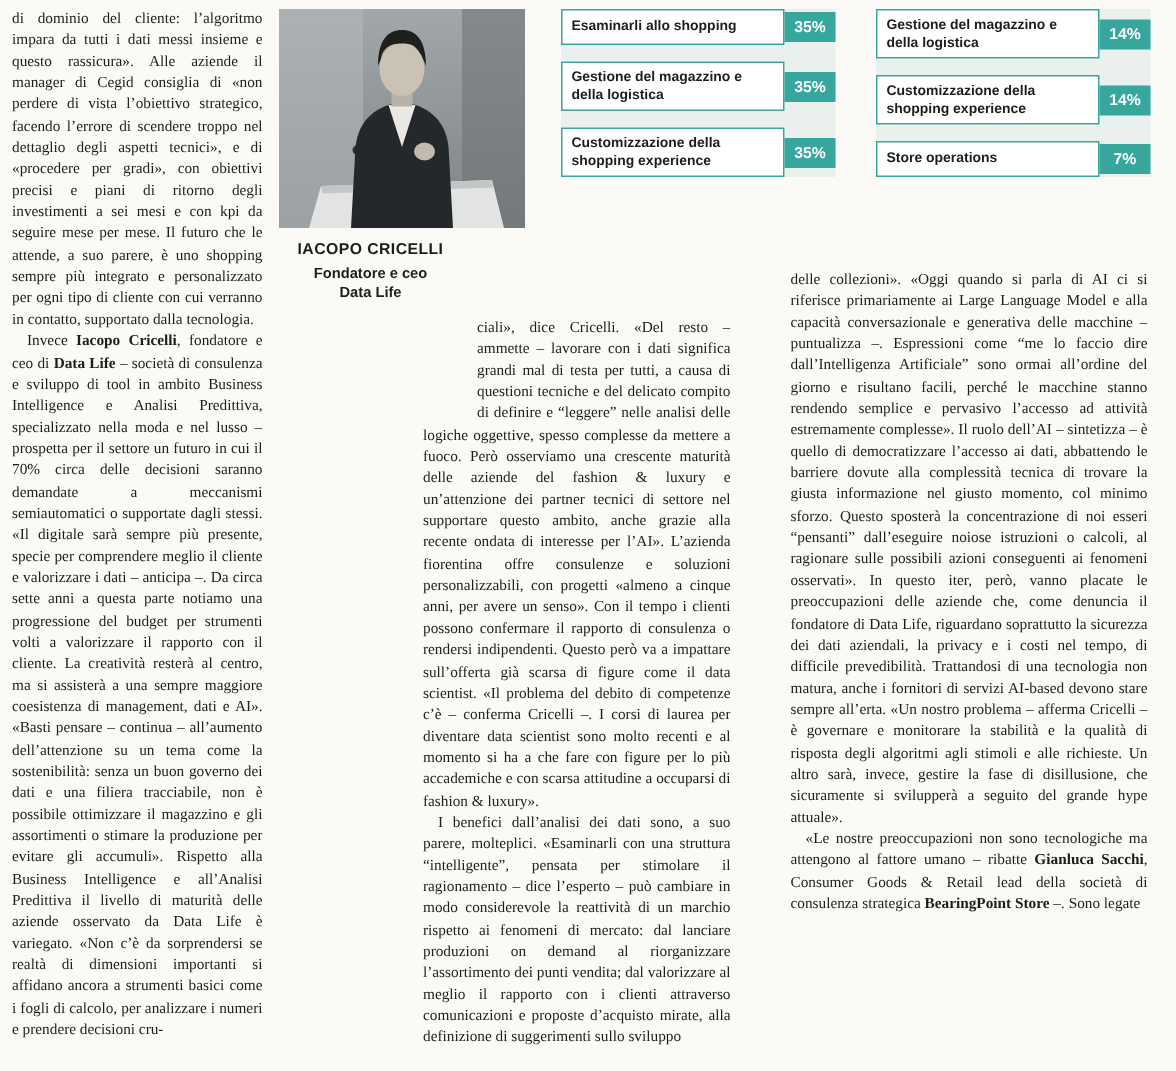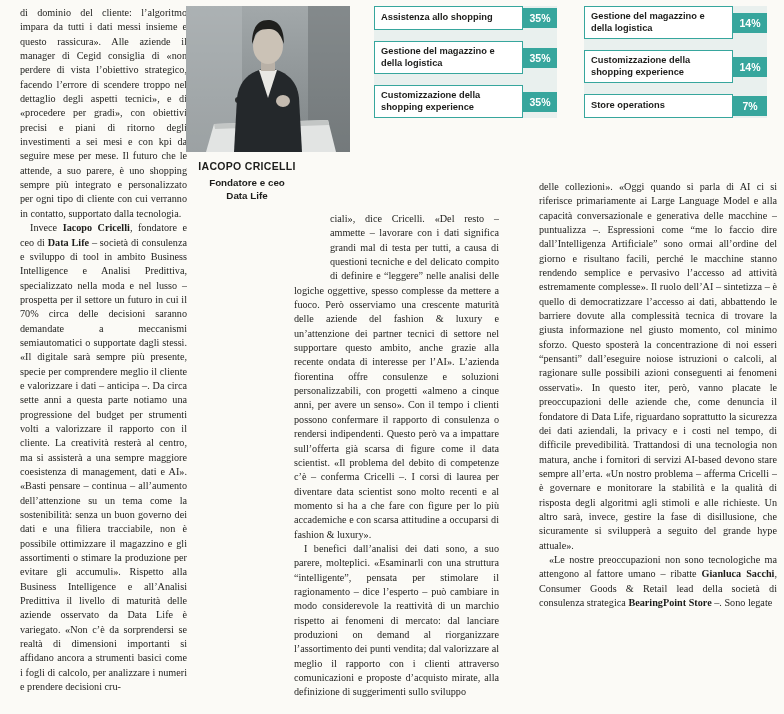--- a/index.html
+++ b/index.html
@@ -4,21 +4,21 @@
 <style>
   html,body { margin:0; padding:0; }
   body { font-family:"Liberation Serif", serif; }
   .page {
     position:relative; width:784px; height:714px;
     background:#fbfaf6; overflow:hidden; color:#1d1d1b;
   }
   .col {
     position:absolute; text-align:justify;
     font-size:10.2px; line-height:14.35px;
-    hyphens:auto;margin-left:12px; -webkit-hyphens:auto;
+    hyphens:auto; -webkit-hyphens:auto;
   }
   .col p { margin:0; }
   .col p + p { text-indent:10px; }
   b { font-weight:bold; }
   .col1 { left:8px;   top:6px;   width:167px; height:706px; overflow:hidden; }
   .col2 { left:282px; top:212px; width:205px; height:514px; overflow:hidden; }
   .col3 { left:527px; top:180px; width:238px; height:514px; overflow:hidden; }
   .wrap-spacer { float:left; width:36px; height:58px; }
 
   .photo { position:absolute; left:186px; top:6px; width:164px; height:146px; overflow:hidden; }
@@ -92,21 +92,21 @@
   </div>
 
   <div class="caption">
     <div class="cap-name">IACOPO CRICELLI</div>
     <div class="cap-role">Fondatore e ceo</div>
     <div class="cap-role">Data Life</div>
   </div>
 
   <div class="chart-group chart-group-1">
     <div class="chart-row">
-      <div class="chart-label">Assistenza allo shopping</div>
+      <div class="chart-label">Esaminarli allo shopping</div>
       <div class="chart-value">35%</div>
     </div>
     <div class="chart-row">
       <div class="chart-label">Gestione del magazzino e della logistica</div>
       <div class="chart-value">35%</div>
     </div>
     <div class="chart-row">
       <div class="chart-label">Customizzazione della shopping experience</div>
       <div class="chart-value">35%</div>
     </div>

